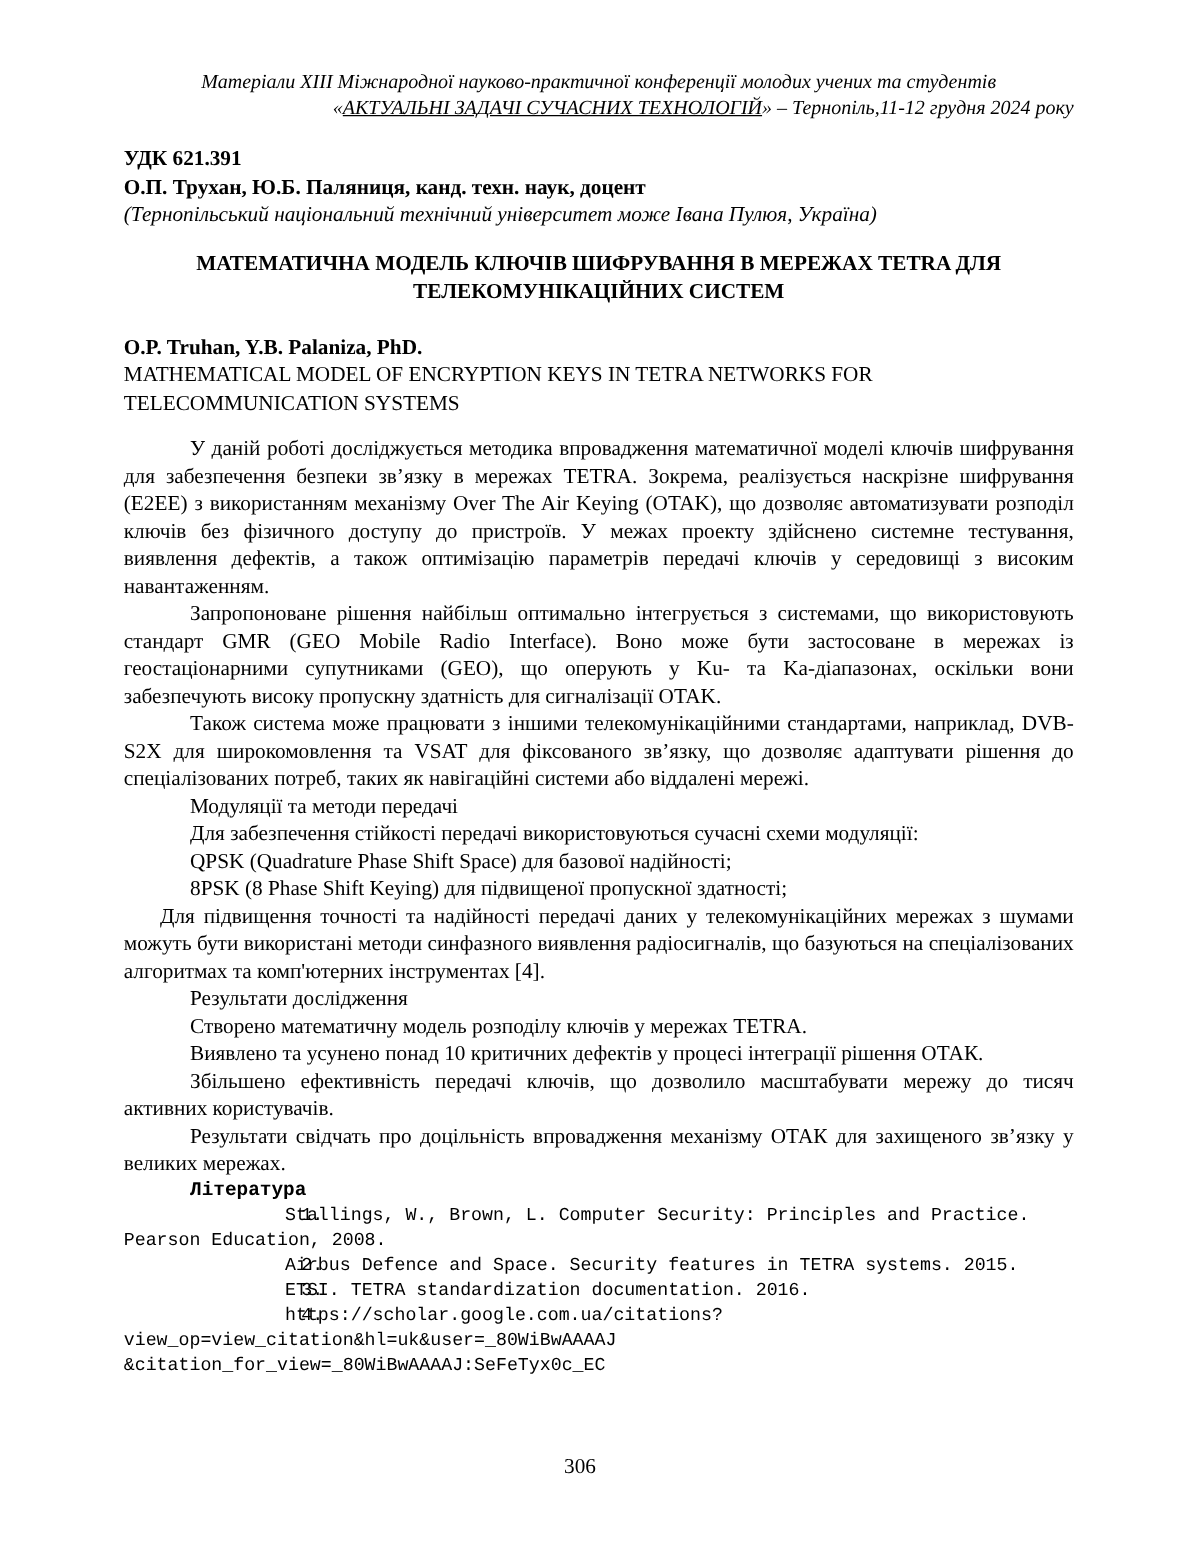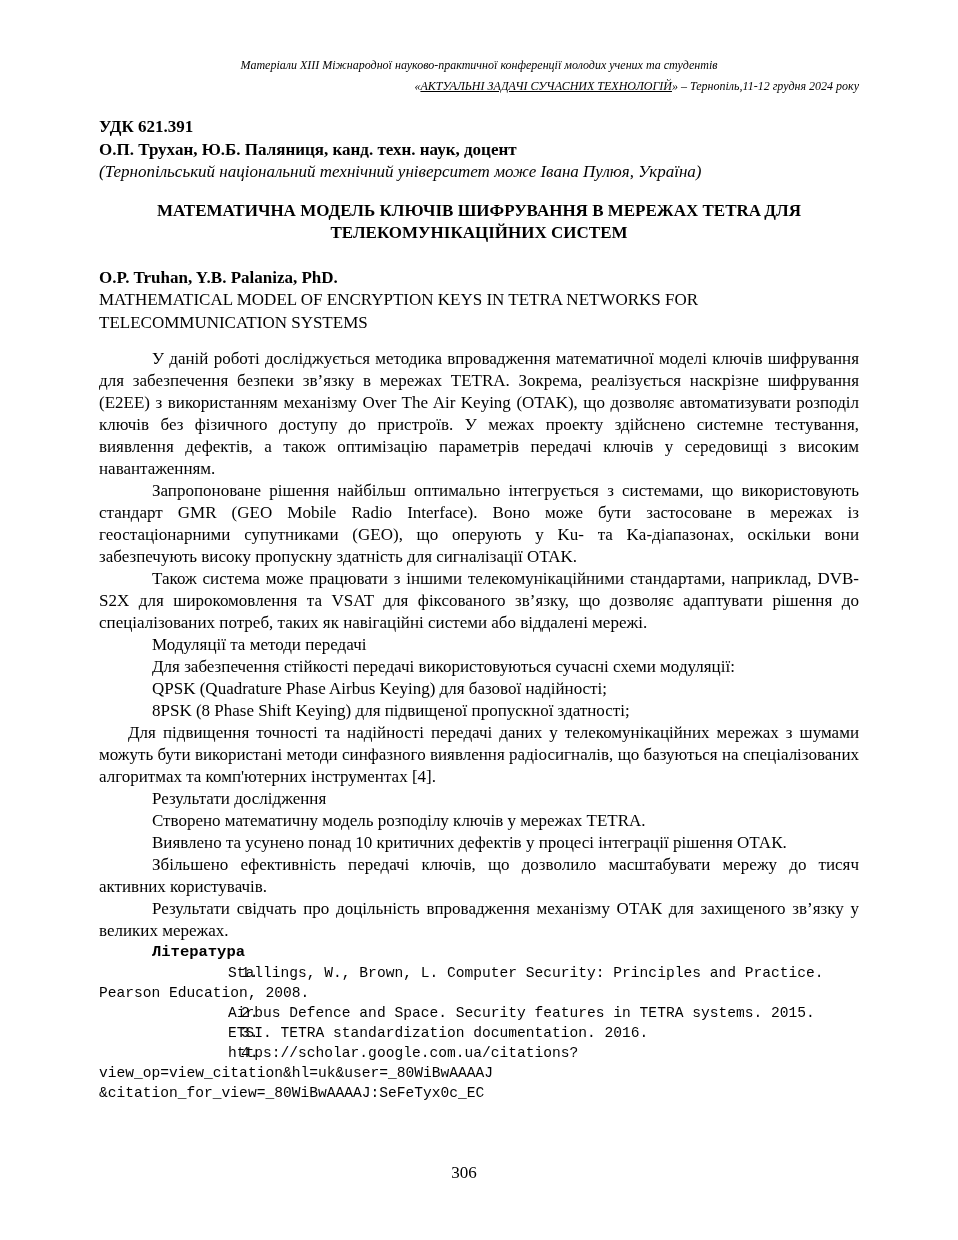--- a/index.html
+++ b/index.html
@@ -13,21 +13,21 @@
     font-family: "Liberation Serif", "DejaVu Serif", serif;
     overflow: hidden;
   }
   .content {
     position: absolute;
     left: 99px;
     top: 55px;
     width: 760px;
   }
   
-  .running-header { font-style: italic; font-size: 12px; line-height: 21px; }
+  .running-header { font-style: italic; font-size: 16px; line-height: 21px; }
   .rh-line1 { text-align: center; }
   .rh-line2 { text-align: right; }
   .underlined { text-decoration: underline; text-align: center; }
   
   .front-matter { margin-top: 19px; font-size: 17px; line-height: 22.5px; }
   .bold { font-weight: bold; }
   .italic { font-style: italic; }
   .title-ua { margin-top: 16px; text-align: center; font-weight: bold; font-size: 17px; line-height: 22.5px; }
   .authors-en { margin-top: 22px; font-weight: bold; font-size: 17px; line-height: 22.5px; }
   .title-en { text-align: left; font-weight: normal; font-size: 17px; line-height: 22.5px; }
@@ -74,21 +74,21 @@
 
     <p class="authors-en">O.P. Truhan, Y.B. Palaniza, PhD.</p>
     <p class="title-en">MATHEMATICAL MODEL OF ENCRYPTION KEYS IN TETRA NETWORKS FOR TELECOMMUNICATION SYSTEMS</p>
 
     <div class="body-text">
       <p class="para">У даній роботі досліджується методика впровадження математичної моделі ключів шифрування для забезпечення безпеки зв’язку в мережах TETRA. Зокрема, реалізується наскрізне шифрування (E2EE) з використанням механізму Over The Air Keying (OTAK), що дозволяє автоматизувати розподіл ключів без фізичного доступу до пристроїв. У межах проекту здійснено системне тестування, виявлення дефектів, а також оптимізацію параметрів передачі ключів у середовищі з високим навантаженням.</p>
       <p class="para">Запропоноване рішення найбільш оптимально інтегрується з системами, що використовують стандарт GMR (GEO Mobile Radio Interface). Воно може бути застосоване в мережах із геостаціонарними супутниками (GEO), що оперують у Ku- та Ka-діапазонах, оскільки вони забезпечують високу пропускну здатність для сигналізації OTAK.</p>
       <p class="para">Також система може працювати з іншими телекомунікаційними стандартами, наприклад, DVB-S2X для широкомовлення та VSAT для фіксованого зв’язку, що дозволяє адаптувати рішення до спеціалізованих потреб, таких як навігаційні системи або віддалені мережі.</p>
       <p class="line">Модуляції та методи передачі</p>
       <p class="line">Для забезпечення стійкості передачі використовуються сучасні схеми модуляції:</p>
-      <p class="line">QPSK (Quadrature Phase Airbus Keying) для базової надійності;</p>
+      <p class="line">QPSK (Quadrature Phase Shift Space) для базової надійності;</p>
       <p class="line">8PSK (8 Phase Shift Keying) для підвищеної пропускної здатності;</p>
       <p class="para-sm">Для підвищення точності та надійності передачі даних у телекомунікаційних мережах з шумами можуть бути використані методи синфазного виявлення радіосигналів, що базуються на спеціалізованих алгоритмах та комп'ютерних інструментах [4].</p>
       <p class="line">Результати дослідження</p>
       <p class="line">Створено математичну модель розподілу ключів у мережах TETRA.</p>
       <p class="para">Виявлено та усунено понад 10 критичних дефектів у процесі інтеграції рішення ОТАК.</p>
       <p class="para">Збільшено ефективність передачі ключів, що дозволило масштабувати мережу до тисяч активних користувачів.</p>
       <p class="para">Результати свідчать про доцільність впровадження механізму ОТАК для захищеного зв’язку у великих мережах.</p>
     </div>
 
     <div class="refs">

